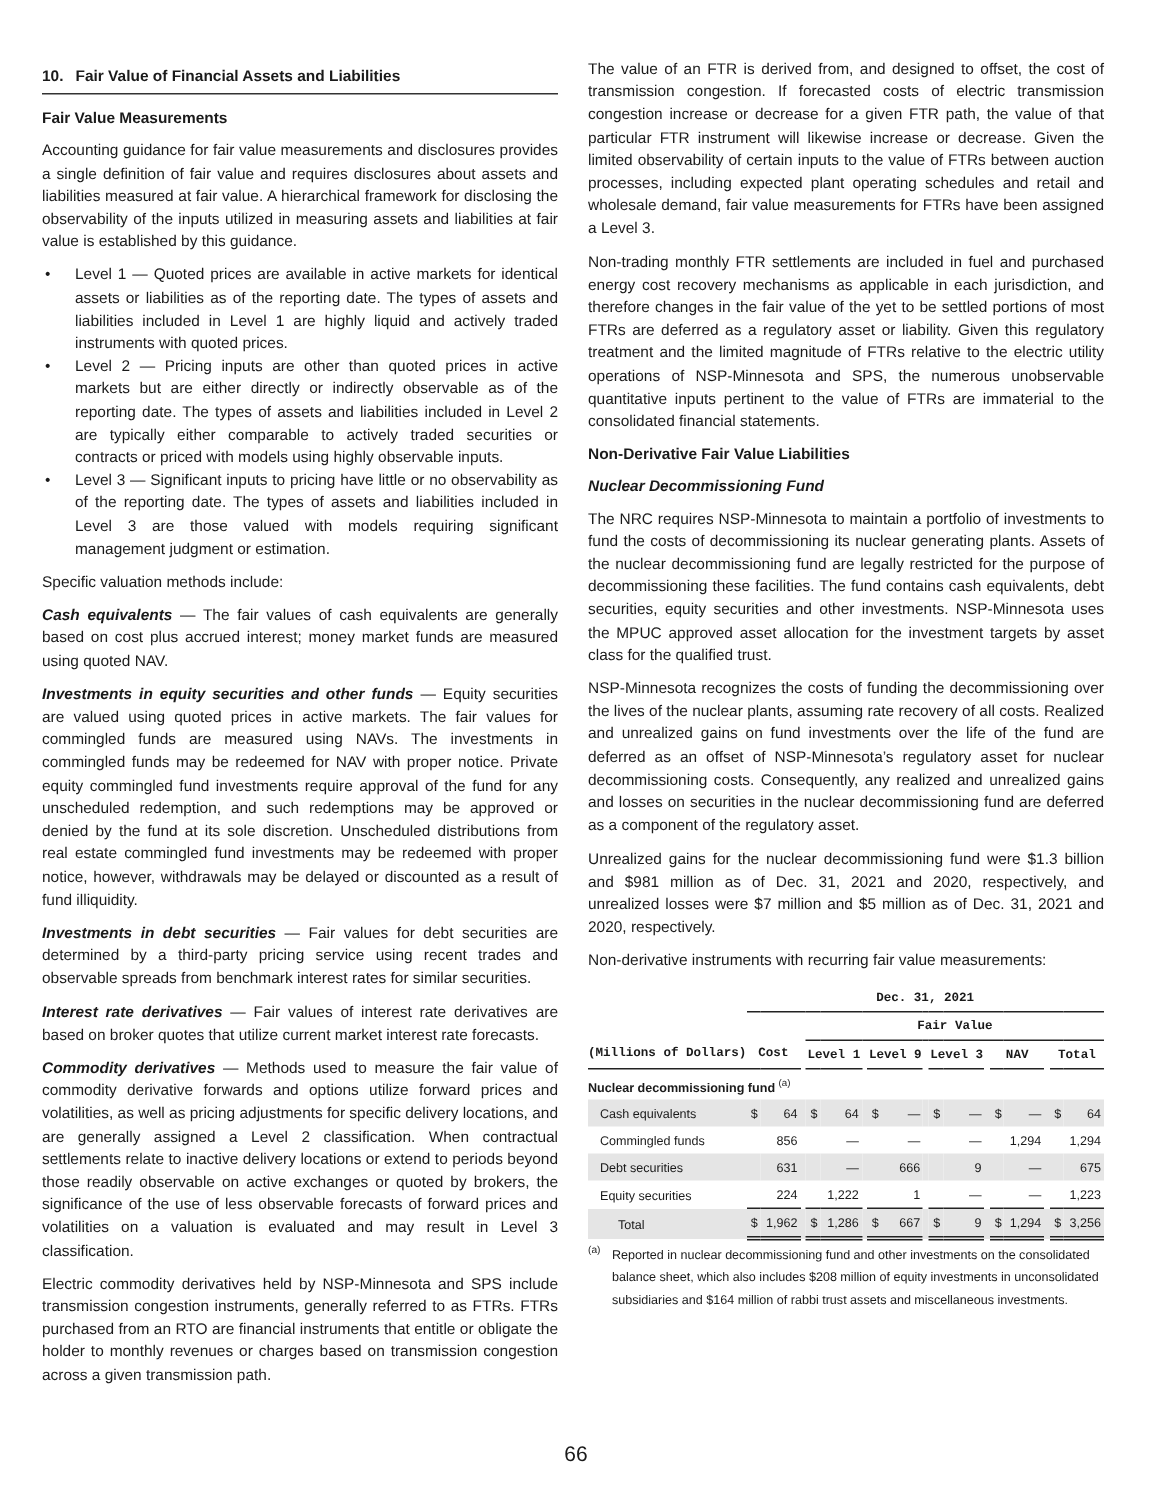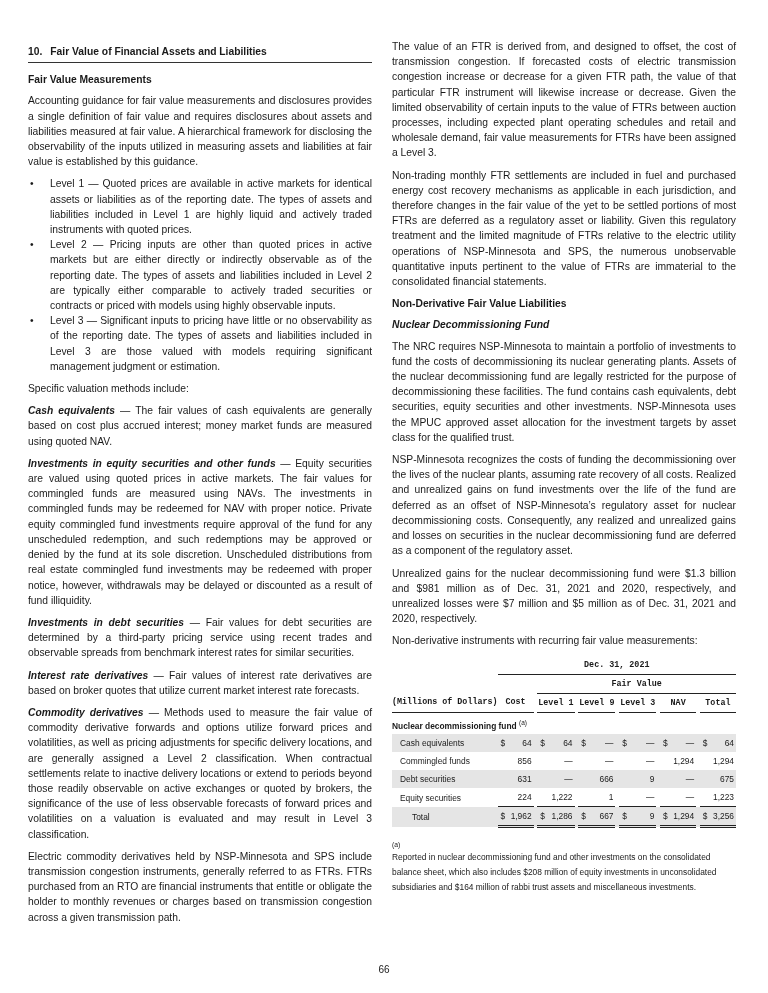--- a/index.html
+++ b/index.html
@@ -40,24 +40,24 @@
   .hdr-cols th.gap { border-bottom: none; }
   .sect td { font-weight: bold; padding-top: 4px; }
   .sect sup { font-weight: normal; font-size: 6.5px; }
   tr.shade td { background: #e5e5e5; }
   td.rowlabel { padding-left: 8px; }
   td.cur { text-align: left; padding-left: 3px; width: 10px; }
   td.num { text-align: right; padding-right: 2px; }
   tr.equity td.cur, tr.equity td.num { border-bottom: 1px solid #222; }
   tr.total td.rowlabel { padding-left: 20px; }
   tr.total td.cur, tr.total td.num { border-bottom: 3px double #222; }
-  .footnote { display: flex; font-size: 8.4px; line-height: 15px; margin-top: 12px; flex-direction: column; }
+  .footnote { display: flex; font-size: 8.4px; line-height: 15px; margin-top: 2px; }
   .footnote .mark { width: 16px; flex: none; font-size: 6.8px; line-height: 10px; }
   .footnote .ftext { text-align: left; }
-  .page-num { position: absolute; top: 962px; left: 0; width: 768px; text-align: center; font-size: 10px; }
+  .page-num { position: absolute; top: 962px; left: 0; width: 768px; text-align: center; font-size: 14px; }
 </style>
 </head>
 <body>
 
 <div class="col col-left">
   <div class="section-title">
     <span class="num">10.</span><span>Fair Value of Financial Assets and Liabilities</span>
   </div>
   <div class="subhead">Fair Value Measurements</div>
   <p>Accounting guidance for fair value measurements and disclosures provides a single definition of fair value and requires disclosures about assets and liabilities measured at fair value. A hierarchical framework for disclosing the observability of the inputs utilized in measuring assets and liabilities at fair value is established by this guidance.</p>

